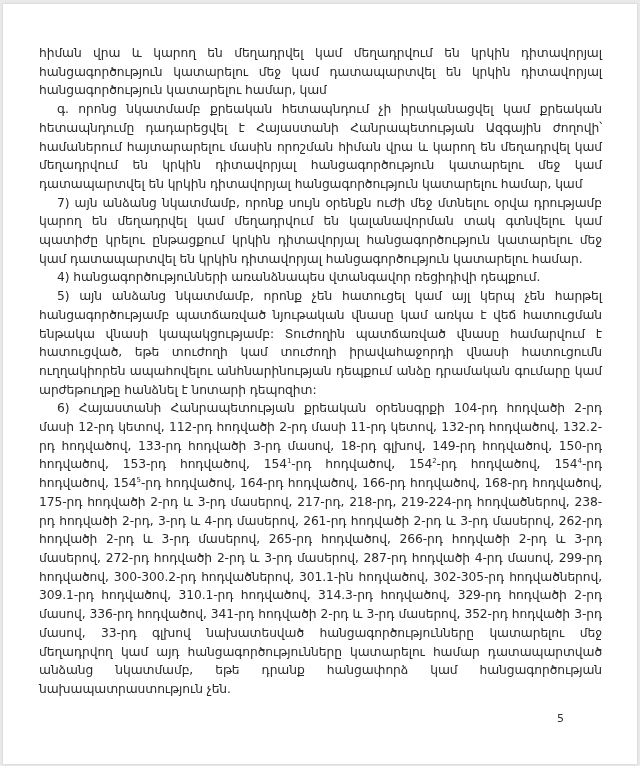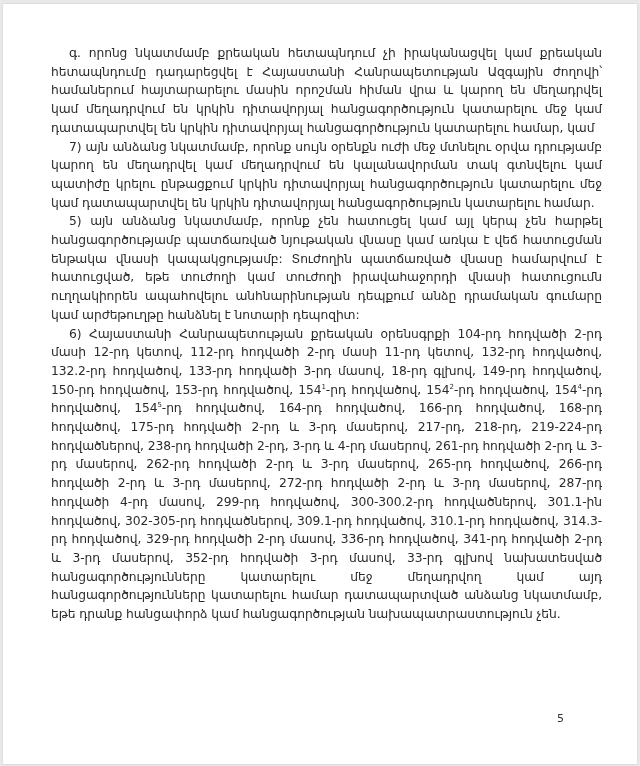--- a/index.html
+++ b/index.html
@@ -30,36 +30,37 @@
       color: #2b2b2b;
       text-align: justify;
       letter-spacing: -0.1px;
     }
     .content p {
       margin: 0;
       text-indent: 0;
     }
     .content p.indent {
       text-indent: 18px;
-      margin-left: 12px;
     }
     .page-number {
       position: absolute;
       left: 554px;
       top: 708px;
       font-family: "DejaVu Sans", sans-serif;
       font-size: 11px;
       color: #333;
     }
     sup { font-size: 7px; line-height: 0; vertical-align: 5px; }
   </style>
 </head>
 <body>
 
 <div class="page">
   <div class="content">
+    <p>հիման վրա և կարող են մեղադրվել կամ մեղադրվում են կրկին դիտավորյալ հանցագործություն կատարելու մեջ կամ դատապարտվել են կրկին դիտավորյալ հանցագործություն կատարելու համար, կամ</p>
     <p class="indent">գ. որոնց նկատմամբ քրեական հետապնդում չի իրականացվել կամ քրեական հետապնդումը դադարեցվել է Հայաստանի Հանրապետության Ազգային ժողովի՝ համաներում հայտարարելու մասին որոշման հիման վրա և կարող են մեղադրվել կամ մեղադրվում են կրկին դիտավորյալ հանցագործություն կատարելու մեջ կամ դատապարտվել են կրկին դիտավորյալ հանցագործություն կատարելու համար, կամ</p>
     <p class="indent">7) այն անձանց նկատմամբ, որոնք սույն օրենքն ուժի մեջ մտնելու օրվա դրությամբ կարող են մեղադրվել կամ մեղադրվում են կալանավորման տակ գտնվելու կամ պատիժը կրելու ընթացքում կրկին դիտավորյալ հանցագործություն կատարելու մեջ կամ դատապարտվել են կրկին դիտավորյալ հանցագործություն կատարելու համար.</p>
+    <p class="indent">4) հանցագործությունների առանձնապես վտանգավոր ռեցիդիվի դեպքում.</p>
     <p class="indent">5) այն անձանց նկատմամբ, որոնք չեն հատուցել կամ այլ կերպ չեն հարթել հանցագործությամբ պատճառված նյութական վնասը կամ առկա է վեճ հատուցման ենթակա վնասի կապակցությամբ: Տուժողին պատճառված վնասը համարվում է հատուցված, եթե տուժողի կամ տուժողի իրավահաջորդի վնասի հատուցումն ուղղակիորեն ապահովելու անհնարինության դեպքում անձը դրամական գումարը կամ արժեթուղթը հանձնել է նոտարի դեպոզիտ:</p>
     <p class="indent"><span>6) Հայաստանի Հանրապետության քրեական օրենսգրքի 104-րդ հոդվածի 2-րդ մասի 12-րդ կետով, 112-րդ հոդվածի 2-րդ մասի 11-րդ կետով, 132-րդ հոդվածով, 132.2-րդ հոդվածով, 133-րդ հոդվածի 3-րդ մասով, 18-րդ գլխով, 149-րդ հոդվածով, 150-րդ հոդվածով, 153-րդ հոդվածով, 154</span><sup>1</sup><span>-րդ հոդվածով, 154</span><sup>2</sup><span>-րդ հոդվածով, 154</span><sup>4</sup><span>-րդ հոդվածով, 154</span><sup>5</sup><span>-րդ հոդվածով, 164-րդ հոդվածով, 166-րդ հոդվածով, 168-րդ հոդվածով, 175-րդ հոդվածի 2-րդ և 3-րդ մասերով, 217-րդ, 218-րդ, 219-224-րդ հոդվածներով, 238-րդ հոդվածի 2-րդ, 3-րդ և 4-րդ մասերով, 261-րդ հոդվածի 2-րդ և 3-րդ մասերով, 262-րդ հոդվածի 2-րդ և 3-րդ մասերով, 265-րդ հոդվածով, 266-րդ հոդվածի 2-րդ և 3-րդ մասերով, 272-րդ հոդվածի 2-րդ և 3-րդ մասերով, 287-րդ հոդվածի 4-րդ մասով, 299-րդ հոդվածով, 300-300.2-րդ հոդվածներով, 301.1-ին հոդվածով, 302-305-րդ հոդվածներով, 309.1-րդ հոդվածով, 310.1-րդ հոդվածով, 314.3-րդ հոդվածով, 329-րդ հոդվածի 2-րդ մասով, 336-րդ հոդվածով, 341-րդ հոդվածի 2-րդ և 3-րդ մասերով, 352-րդ հոդվածի 3-րդ մասով, 33-րդ գլխով նախատեսված հանցագործությունները կատարելու մեջ մեղադրվող կամ այդ հանցագործությունները կատարելու համար դատապարտված անձանց նկատմամբ, եթե դրանք հանցափորձ կամ հանցագործության նախապատրաստություն չեն.</span></p>
   </div>
   <div class="page-number">5</div>
 </div>
 
 </body></html>

